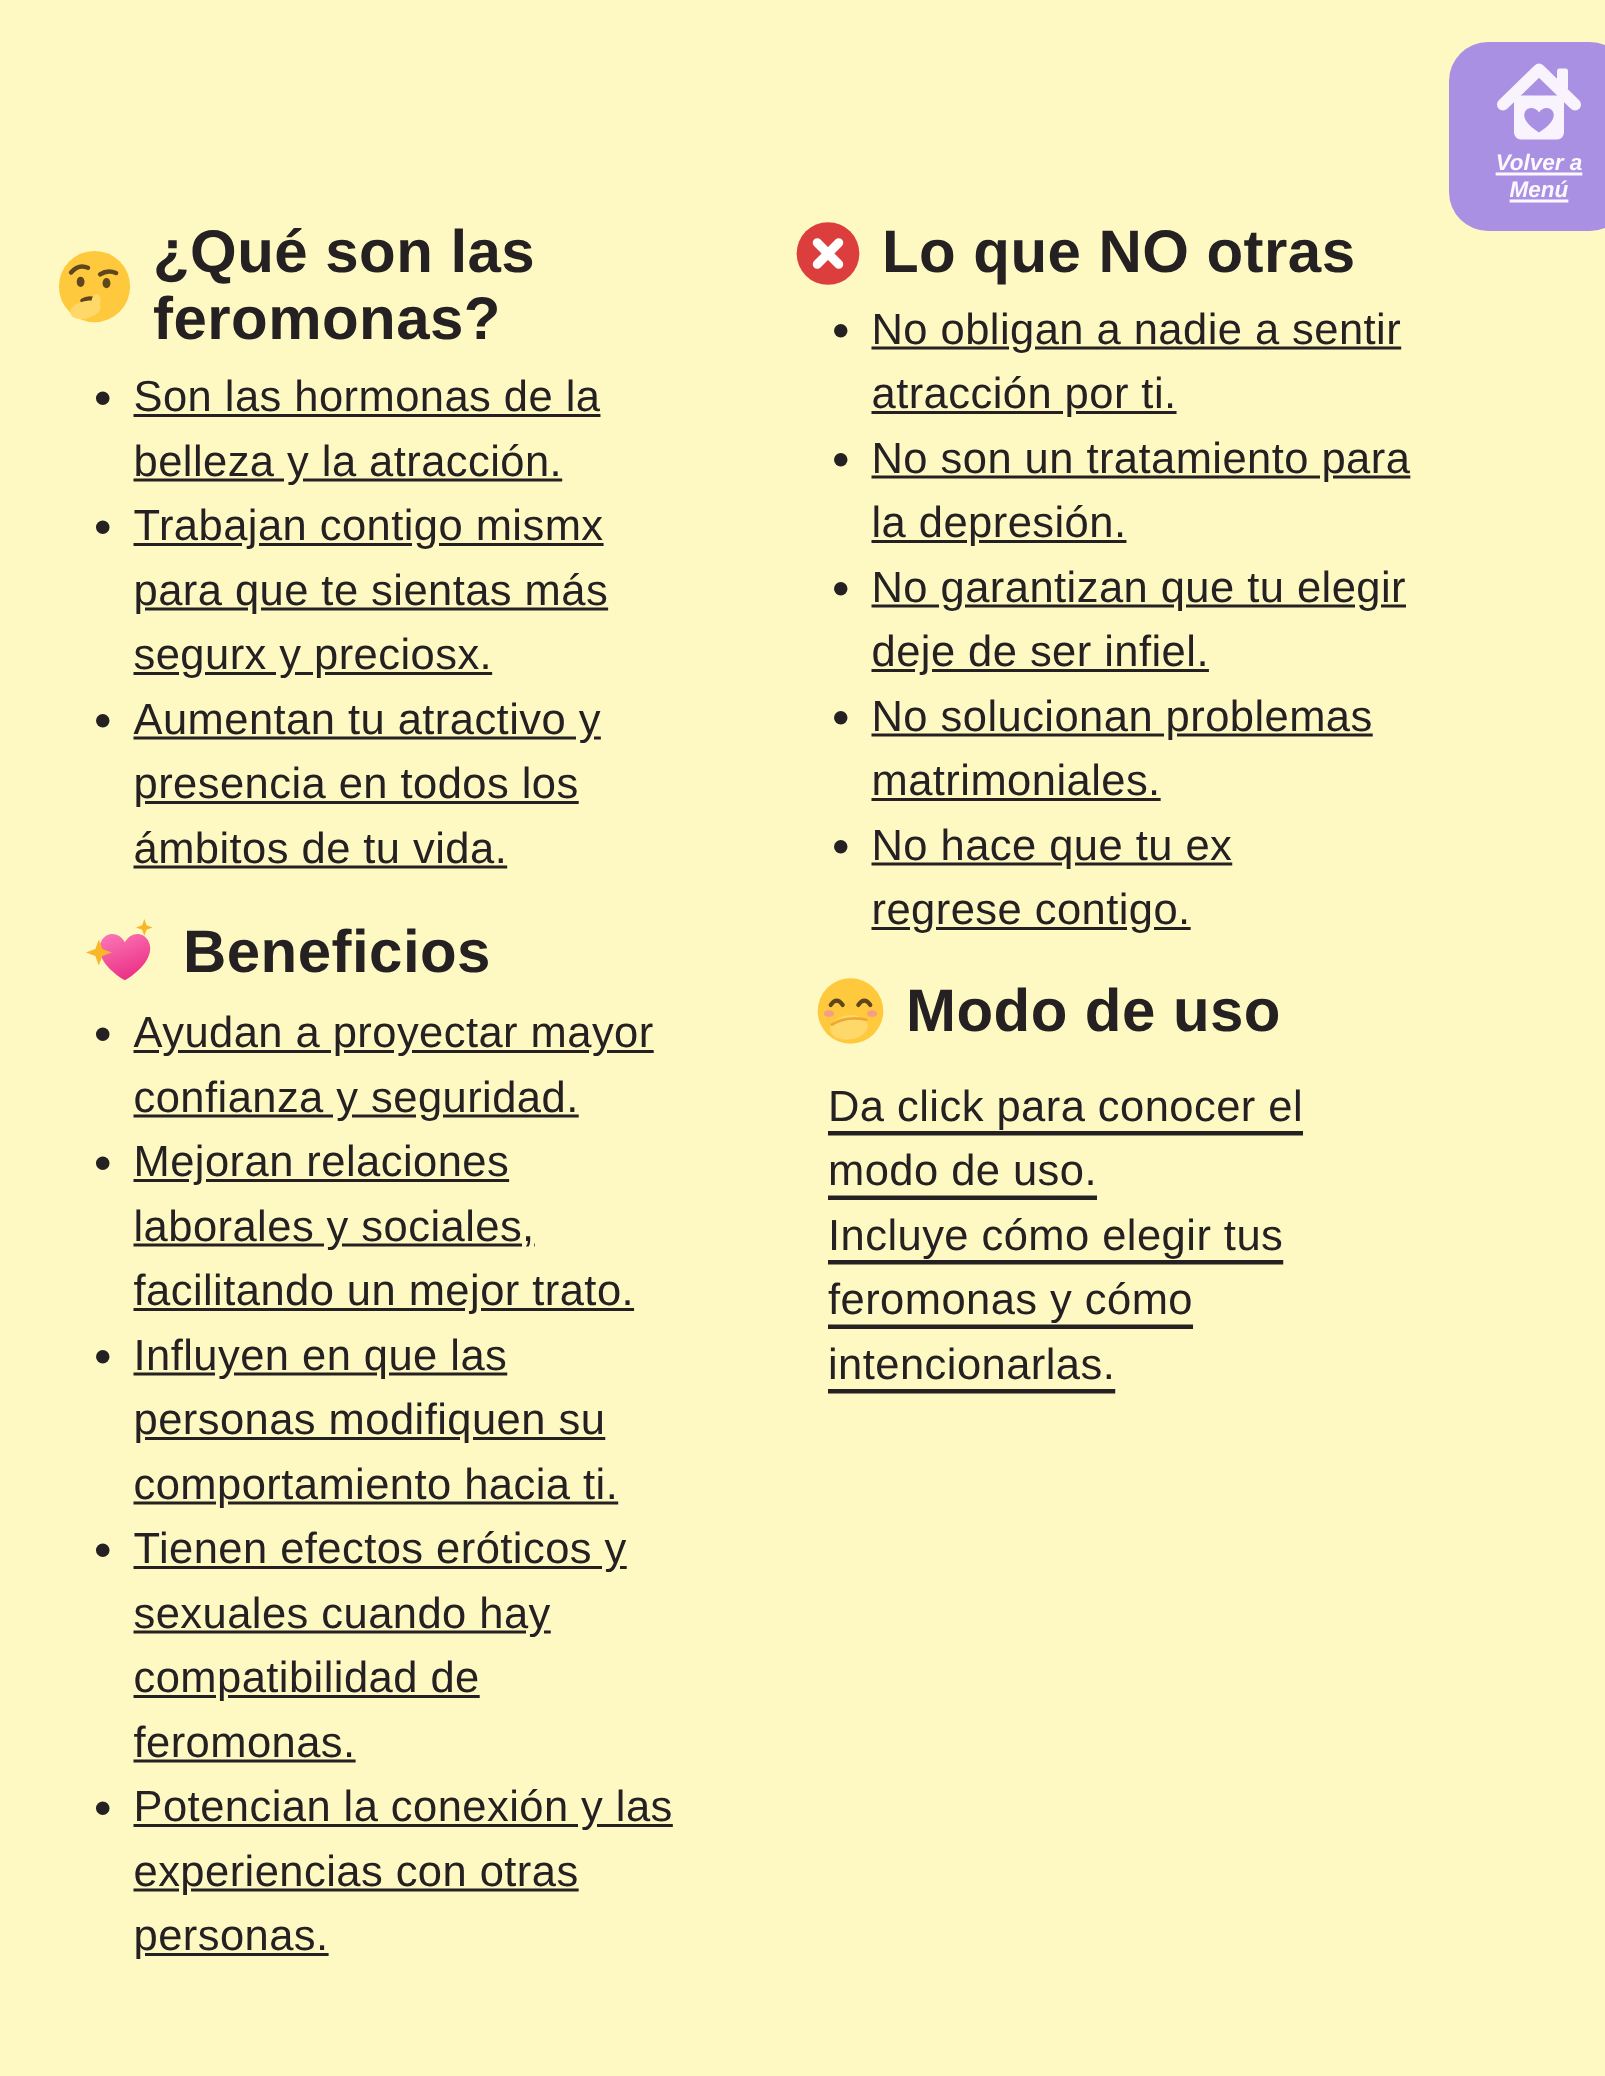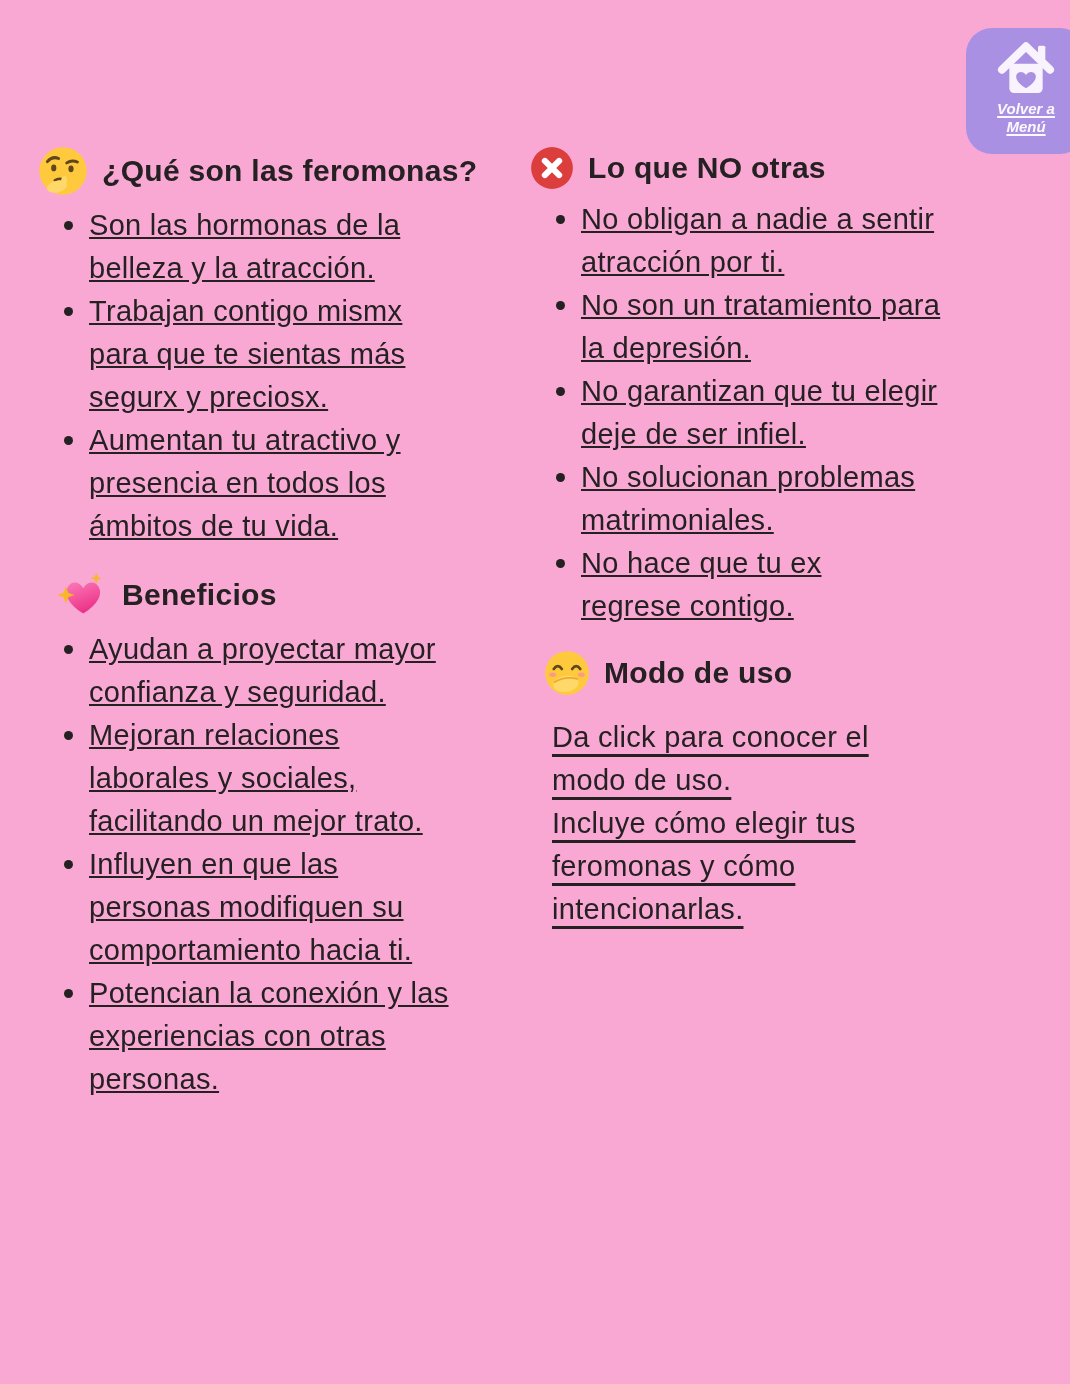--- a/index.html
+++ b/index.html
@@ -4,37 +4,37 @@
 <style>
   html, body { margin: 0; padding: 0; }
   body {
     width: 1070px; height: 1384px;
     font-family: "Liberation Sans", sans-serif;
     overflow: hidden;
   }
   .page {
     position: relative;
     width: 1070px; height: 1384px;
-    background: #f9a8d4;
+    background: #fef9c3;
     color: #252122;
     overflow: hidden;
   }
   .content {
     display: flex;
     padding: 146px 0 0 38px;
     box-sizing: border-box;
   }
   .col { width: 492px; flex: 0 0 auto; }
   .col-right { width: 520px; }
 
   h2 {
     display: flex;
     align-items: center;
     gap: 14px;
-    font-size: 30px;
+    font-size: 40px;
     font-weight: 700;
     letter-spacing: 0.3px;
     color: #252122;
     margin: 22px 0 8px 0;
   }
   .col h2:first-child { margin-top: 0; }
   .indent-a { margin-left: 18px; }
   .indent-b { margin-left: 14px; }
   .h2-icon { flex: 0 0 auto; display: inline-flex; }
 
@@ -176,20 +176,24 @@
       </h2>
       <ul class="bullets">
         <li>Ayudan a proyectar mayor
 confianza y seguridad.</li>
         <li>Mejoran relaciones
 laborales y sociales,
 facilitando un mejor trato.</li>
         <li>Influyen en que las
 personas modifiquen su
 comportamiento hacia ti.</li>
+        <li>Tienen efectos eróticos y
+sexuales cuando hay
+compatibilidad de
+feromonas.</li>
         <li>Potencian la conexión y las
 experiencias con otras
 personas.</li>
       </ul>
 
     </section>
 
     <section class="col col-right">
 
       <h2>

